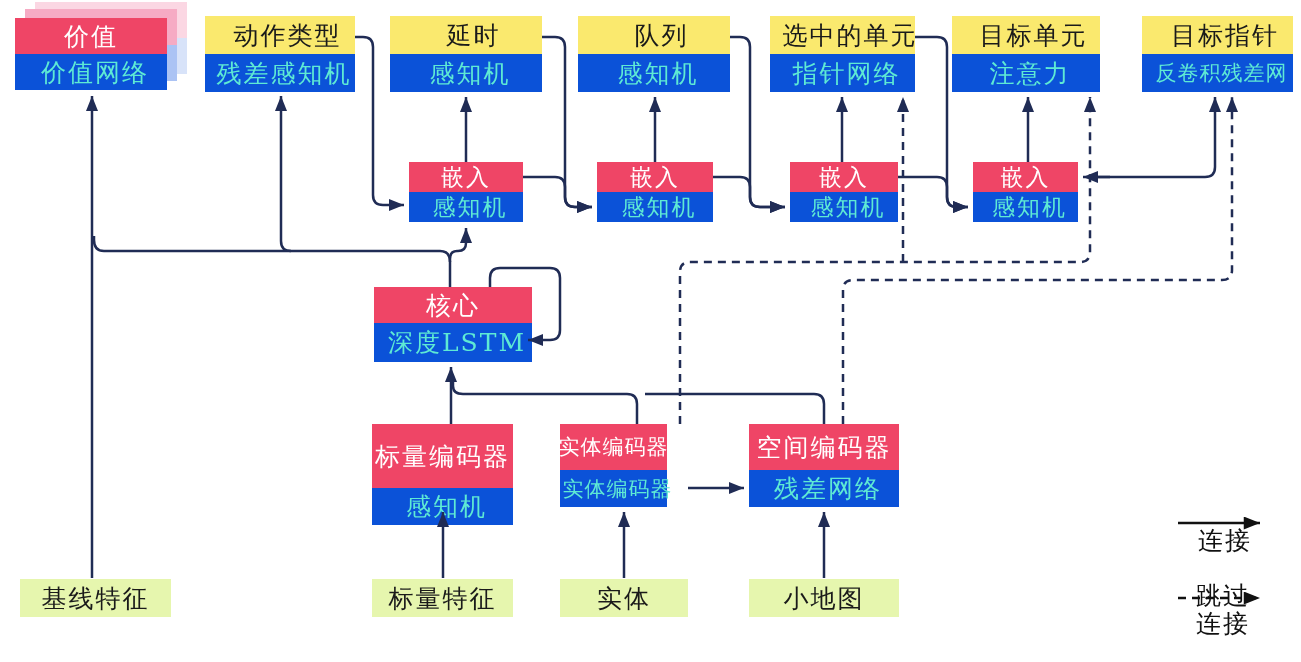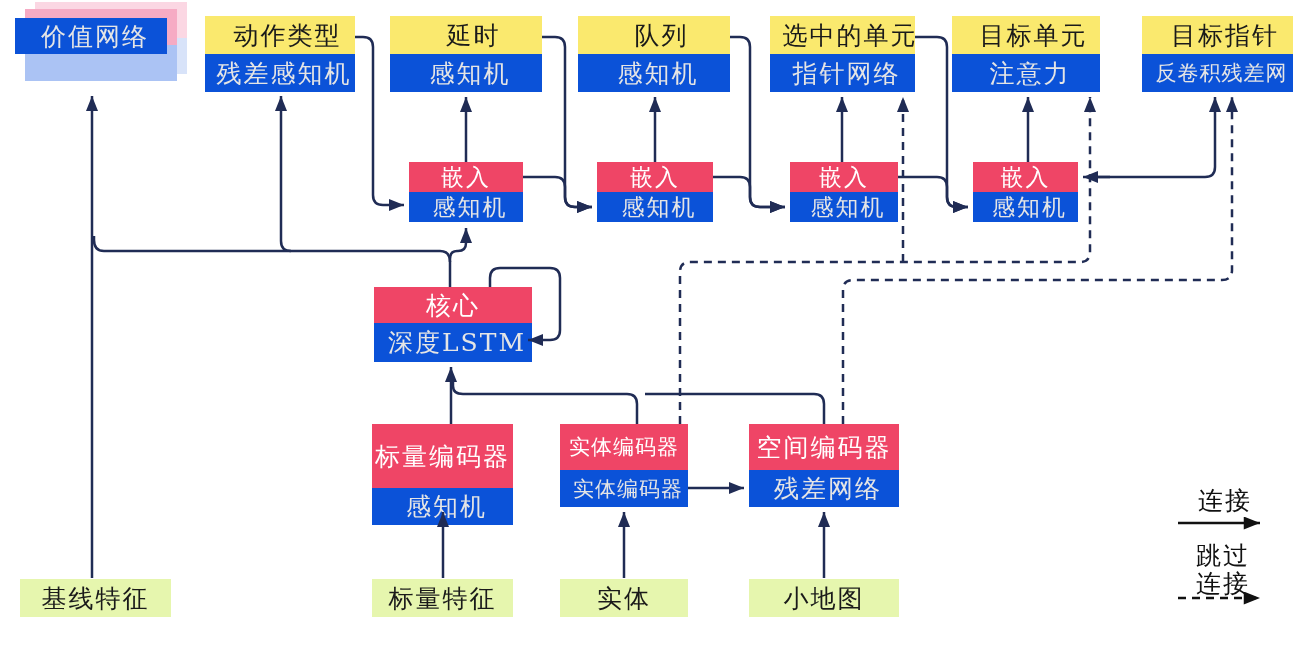--- a/index.html
+++ b/index.html
@@ -3,48 +3,49 @@
 <meta charset="utf-8">
 <style>
   html,body{margin:0;padding:0;background:#ffffff;}
   #canvas{position:relative;width:1301px;height:662px;background:#ffffff;overflow:hidden;
           font-family:"DejaVu Serif","Liberation Serif",serif;}
   .box{position:absolute;display:flex;flex-direction:column;}
   .row{display:flex;align-items:center;justify-content:center;letter-spacing:2px;
        font-size:25px;white-space:nowrap;}
   .yellow{background:#fae96e;color:#1a1a1a;padding-left:15px;}
   .red{background:#ef4566;color:#ffffff;}
-  .blue{background:#0b52d8;color:#e5e5e5;padding-left:8px;}
+  .blue{background:#0b52d8;color:#5eead4;padding-left:8px;}
   .green{background:#e6f6ae;color:#1a1a1a;}
   .sh-pink1{background:#fbd7e3;}
   .sh-blue1{background:#d8e3f9;}
   .sh-pink2{background:#f6abc4;}
   .sh-blue2{background:#abc3f4;}
   .small{font-size:21px;letter-spacing:1px;}
-  .lbl{position:absolute;color:#111111;font-size:25px;letter-spacing:2px;text-align:center;}
+  .lbl{position:absolute;color:#111111;font-size:25px;letter-spacing:2px;text-align:center;margin-top:40px;}
   svg{position:absolute;left:0;top:0;pointer-events:none;}
   .ln{stroke:#202c55;stroke-width:2.5;fill:none;}
   .lnd{stroke:#202c55;stroke-width:2.5;fill:none;stroke-dasharray:8 6;}
   .lb{stroke:#111111;stroke-width:2.5;fill:none;}
   .lbd{stroke:#111111;stroke-width:2.5;fill:none;stroke-dasharray:8 6;}
 </style>
 </head>
 <body>
 
 <div id="canvas">
 
   <div class="box" style="left:35px;top:2px;width:152px">
     <div class="row sh-pink1" style="height:36px"></div>
     <div class="row sh-blue1" style="height:36px"></div>
   </div>
   <div class="box" style="left:25px;top:9px;width:152px">
     <div class="row sh-pink2" style="height:36px"></div>
     <div class="row sh-blue2" style="height:36px"></div>
   </div>
   <div class="box" style="left:15px;top:18px;width:152px">
+    <div class="row red" style="height:36px">价值</div>
     <div class="row blue" style="height:36px">价值网络</div>
   </div>
 
   <div class="box" style="left:205px;top:16px;width:150px">
     <div class="row yellow" style="height:38px">动作类型</div>
     <div class="row blue" style="height:38px">残差感知机</div>
   </div>
   <div class="box" style="left:390px;top:16px;width:152px">
     <div class="row yellow" style="height:38px">延时</div>
     <div class="row blue" style="height:38px">感知机</div>
@@ -85,21 +86,21 @@
 
   <div class="box" style="left:374px;top:287px;width:158px">
     <div class="row red" style="height:36px">核心</div>
     <div class="row blue" style="height:39px">深度LSTM</div>
   </div>
 
   <div class="box" style="left:372px;top:424px;width:141px">
     <div class="row red" style="height:64px">标量编码器</div>
     <div class="row blue" style="height:37px">感知机</div>
   </div>
-  <div class="box" style="left:560px;top:424px;width:128px">
+  <div class="box" style="left:560px;top:424px;width:107px">
     <div class="row red small" style="height:46px">实体编码器</div>
     <div class="row blue small" style="height:37px">实体编码器</div>
   </div>
   <div class="box" style="left:749px;top:424px;width:150px">
     <div class="row red" style="height:46px">空间编码器</div>
     <div class="row blue" style="height:37px">残差网络</div>
   </div>
 
   <div class="box" style="left:20px;top:579px;width:151px">
     <div class="row green" style="height:38px">基线特征</div>

